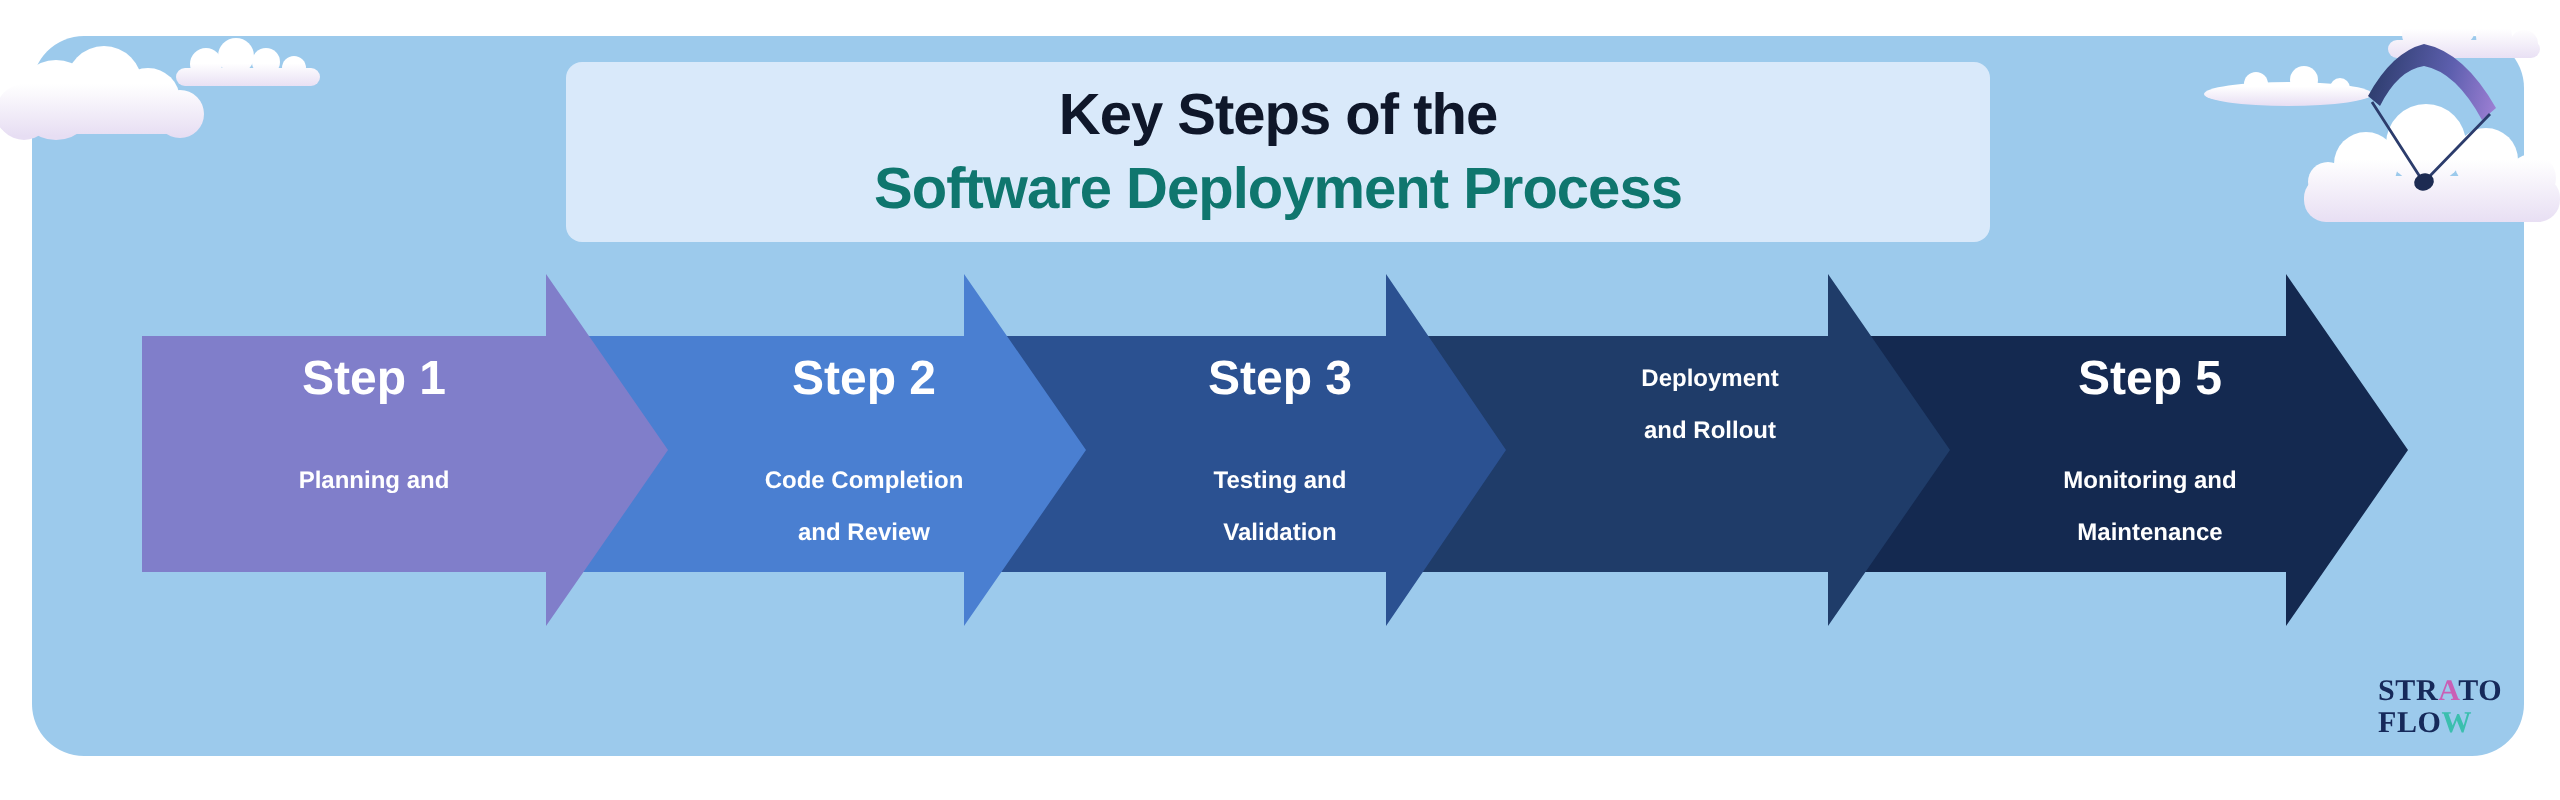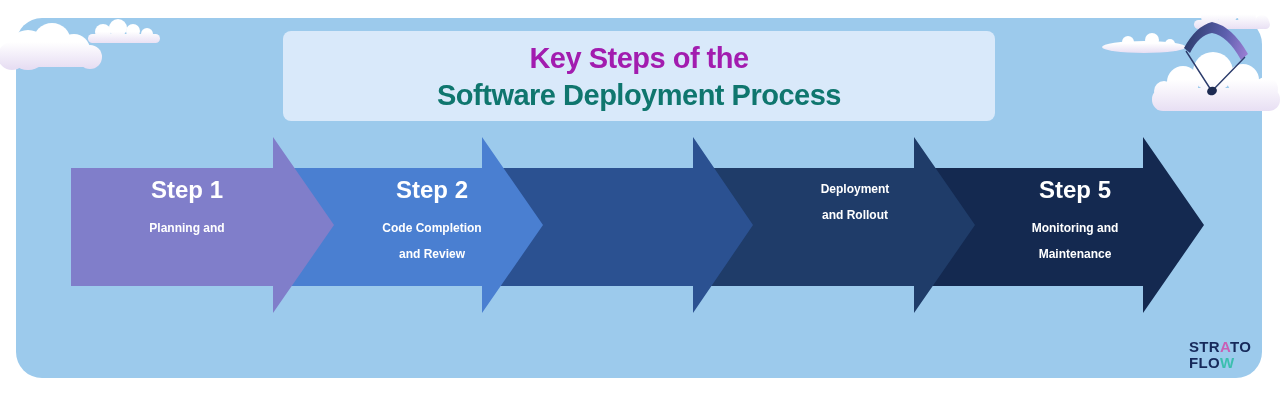--- a/index.html
+++ b/index.html
@@ -42,40 +42,41 @@
   .step-text {
     position: absolute;
     top: 176px;
     width: 230px;
     text-align: center;
   }
   .step-label {
     font-size: 24px;
     font-weight: 800;
     line-height: 27px;
-    margin-bottom: 12px;
+    margin-bottom: 24px;
   }
   .step-sub {
     font-size: 12px;
     font-weight: 700;
     line-height: 26px;
   }
   .st1 { left: 72px; }
   .st2 { left: 317px; }
   .st3 { left: 525px; }
   .st4 { left: 740px; }
   .st5 { left: 960px; }
 
   .logo {
     position: absolute;
     left: 1189px; top: 339px;
     font-size: 15px;
     font-weight: 800;
     line-height: 15.5px;
     letter-spacing: 0.3px;
+    font-family: Liberation Serif, serif;
   }
 </style>
 </head>
 <body>
 
 <div class="stage">
 
   <div class="panel" style="background: rgb(156, 202, 236);"></div>
 
   <svg class="decor-svg" viewBox="0 0 1280 400">
@@ -149,41 +150,46 @@
     </g>
 
     <g>
       <path d="M1184,48 Q1196,26 1212,22 Q1232,26 1248,54 L1241,60 Q1228,36 1212,33 Q1199,35 1190,53 Z" fill="url(#canopyGrad)"></path>
       <path d="M1186,51 L1211,90 M1245,57 L1213,90" fill="none" stroke-width="1.4" stroke="#2c3c6c"></path>
       <ellipse cx="1212" cy="91" rx="5" ry="4.2" fill="#1d2b52" transform="rotate(-20 1212 91)"></ellipse>
     </g>
   </svg>
 
   <div class="title-box" style="background: rgb(217, 233, 250);">
-    <div class="title-line" style="color: #a21caf;">Key Steps of the</div>
+    <div class="title-line" style="color: #0f172a;">Key Steps of the</div>
     <div class="title-line" style="color: #0f766e;">Software Deployment Process</div>
   </div>
 
   <svg class="arrows-svg" viewBox="0 0 1280 400">
     <polygon points="913,168 1143,168 1143,137 1204,225 1143,313 1143,286 913,286" fill="#142950"></polygon>
     <polygon points="692,168 914,168 914,137 975,225 914,313 914,286 692,286" fill="#1f3c69"></polygon>
     <polygon points="481,168 693,168 693,137 753,225 693,313 693,286 481,286" fill="#2b5191"></polygon>
     <polygon points="272,168 482,168 482,137 543,225 482,313 482,286 272,286" fill="#4a7fd1"></polygon>
     <polygon points="71,168 273,168 273,137 334,225 273,313 273,286 71,286" fill="#807eca"></polygon>
   </svg>
 
   <div class="step-text st1" style="color: rgb(255, 255, 255);">
     <div class="step-label">Step 1</div>
     <div class="step-sub">Planning and</div>
   </div>
   <div class="step-text st2" style="color: rgb(255, 255, 255);">
     <div class="step-label">Step 2</div>
     <div class="step-sub">Code Completion</div>
     <div class="step-sub">and Review</div>
   </div>
+  <div class="step-text st3" style="color: rgb(255, 255, 255);">
+    <div class="step-label">Step 3</div>
+    <div class="step-sub">Testing and</div>
+    <div class="step-sub">Validation</div>
+  </div>
   <div class="step-text st4" style="color: rgb(255, 255, 255);">
     <div class="step-sub">Deployment</div>
     <div class="step-sub">and Rollout</div>
   </div>
   <div class="step-text st5" style="color: rgb(255, 255, 255); text-align: center;">
     <div class="step-label">Step 5</div>
     <div class="step-sub">Monitoring and</div>
     <div class="step-sub">Maintenance</div>
   </div>
 

